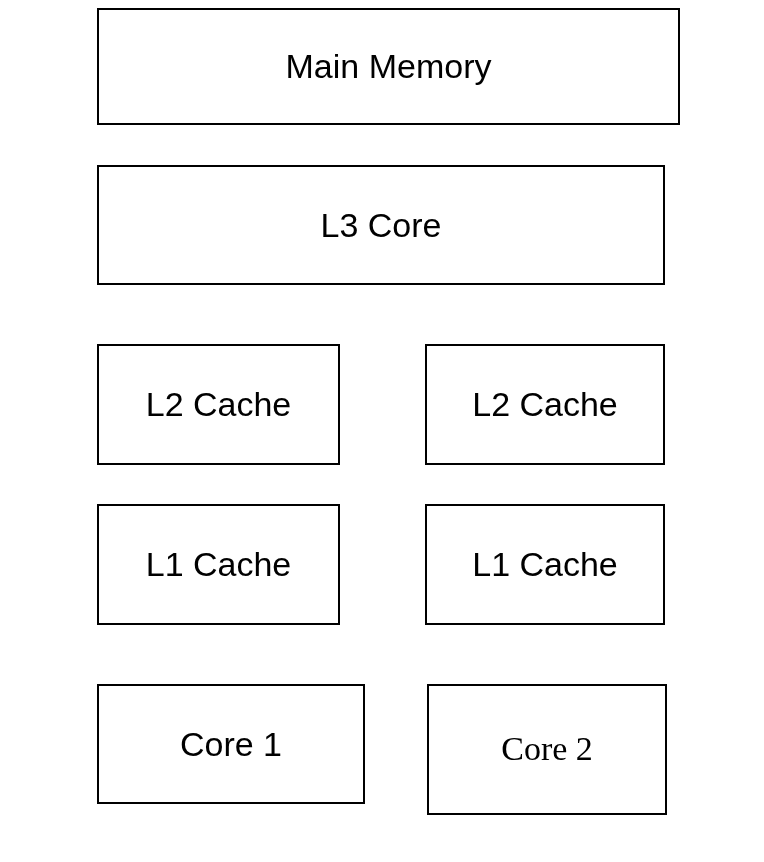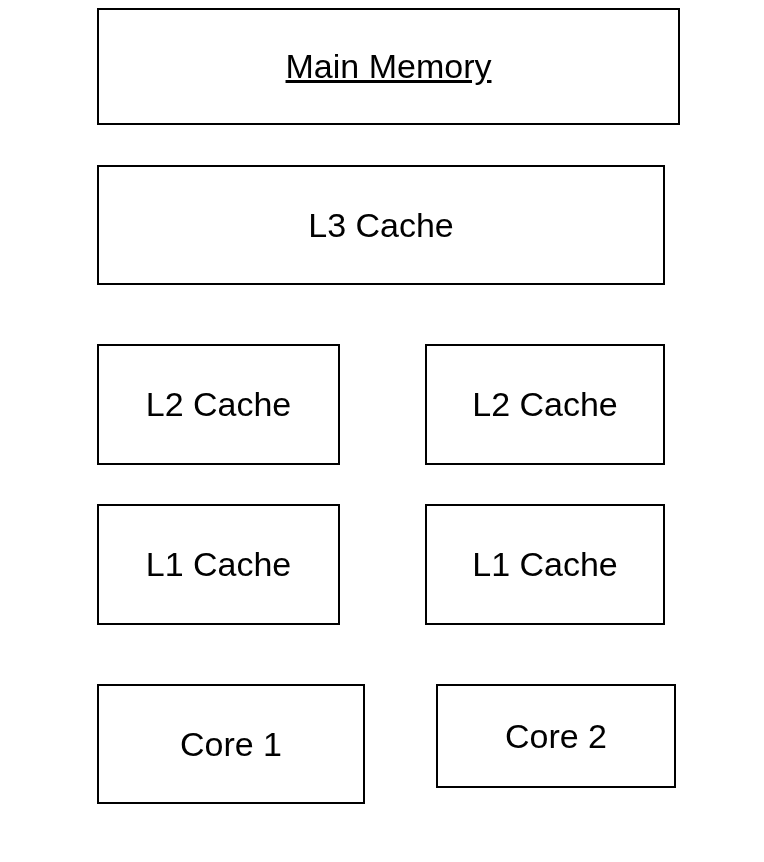--- a/index.html
+++ b/index.html
@@ -31,37 +31,37 @@
     font-size: 34px;
     line-height: 1.2;
     color: var(--text, #000000);
     white-space: nowrap;
   }
 </style>
 </head>
 <body style="--bg: #ffffff; --box-fill: #ffffff; --box-border: #000000; --text: #000000;">
 
 <div class="canvas">
-    <div class="box" style="left: 97px; top: 8px; width: 583px; height: 117px; text-decoration: underline;">
+    <div class="box" style="left: 97px; top: 8px; width: 583px; height: 117px;">
     <span class="box-label">Main Memory</span>
   </div>
     <div class="box" style="left: 97px; top: 165px; width: 568px; height: 120px;">
-    <span class="box-label">L3 Cache</span>
+    <span class="box-label">L3 Core</span>
   </div>
     <div class="box" style="left: 97px; top: 344px; width: 243px; height: 121px;">
     <span class="box-label">L2 Cache</span>
   </div>
     <div class="box" style="left: 425px; top: 344px; width: 240px; height: 121px;">
     <span class="box-label">L2 Cache</span>
   </div>
     <div class="box" style="left: 97px; top: 504px; width: 243px; height: 121px;">
     <span class="box-label">L1 Cache</span>
   </div>
     <div class="box" style="left: 425px; top: 504px; width: 240px; height: 121px;">
     <span class="box-label">L1 Cache</span>
   </div>
     <div class="box" style="left: 97px; top: 684px; width: 268px; height: 120px;">
     <span class="box-label">Core 1</span>
   </div>
-    <div class="box" style="left: 436px; top: 684px; width: 240px; height: 104px;">
+    <div class="box" style="left: 427px; top: 684px; width: 240px; height: 131px; font-family: Liberation Serif, serif;">
     <span class="box-label">Core 2</span>
   </div>
   </div>
 
 </body></html>

